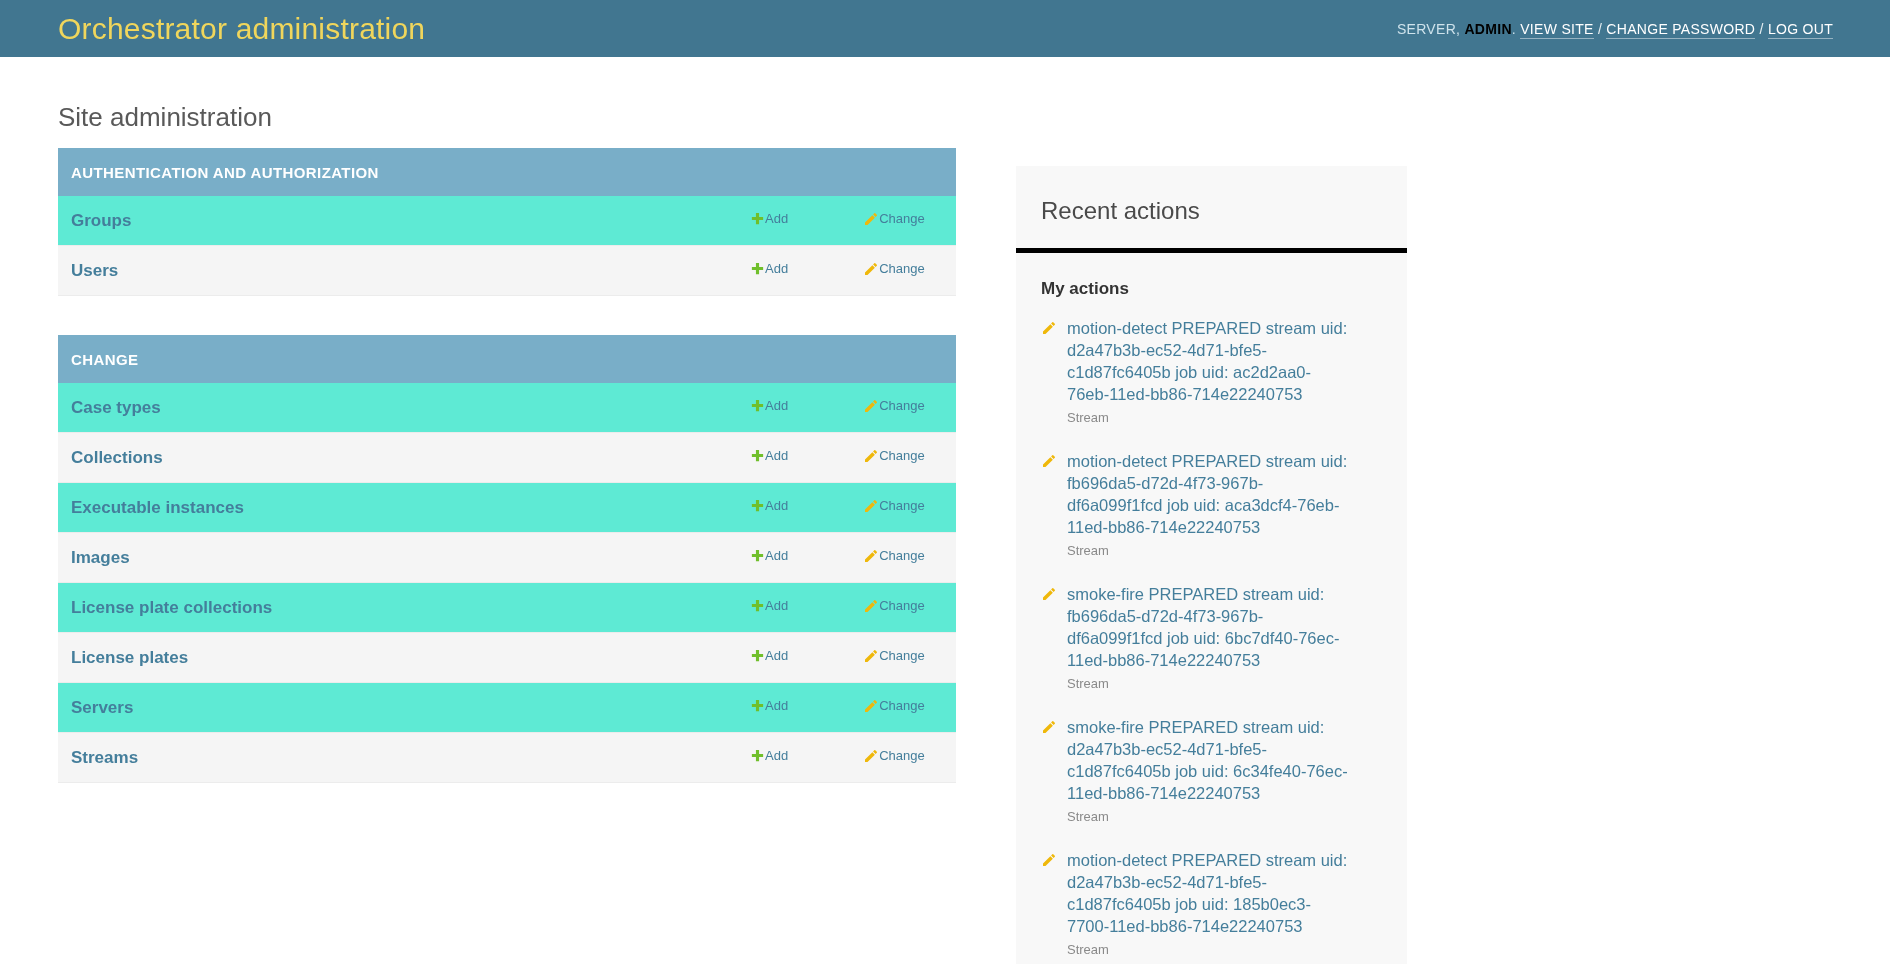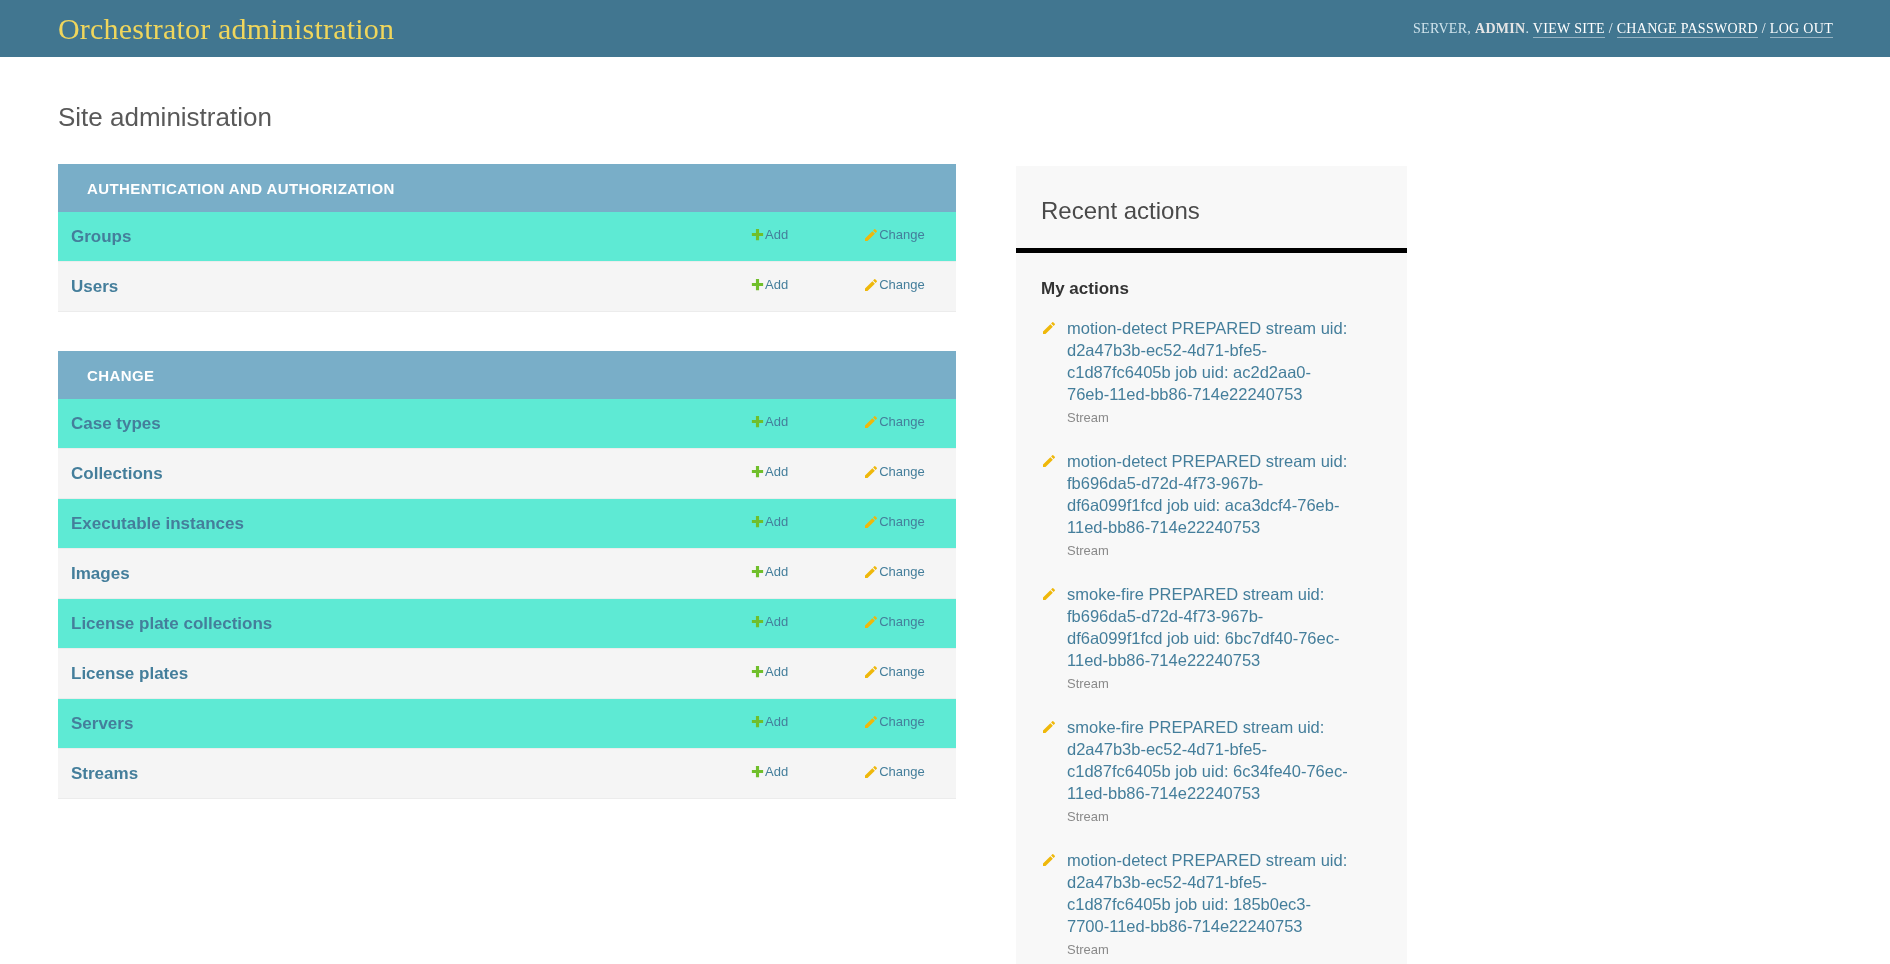--- a/index.html
+++ b/index.html
@@ -11,70 +11,69 @@
   }
 
   
   .topbar {
     height: 57px;
     background: #417690;
     display: flex;
     align-items: center;
     justify-content: space-between;
     padding: 0 57px 0 58px;
-    font-family: Liberation Serif, serif;
   }
   .brand {
     color: #f0d65c;
     font-size: 30px;
     font-weight: 400;
     text-decoration: none;
     letter-spacing: 0.2px;
   }
   .user-tools {
     font-size: 14px;
     color: #cfe3ec;
     letter-spacing: 0.3px;
     white-space: nowrap;
   }
   .user-tools .username {
-    color: #e5e5e5;
+    color: #000000;
     font-weight: 700;
   }
   .user-tools a {
     color: #ffffff;
     text-decoration: none;
     border-bottom: 1px solid rgba(255,255,255,0.45);
     padding-bottom: 1px;
   }
   .user-tools .sep { color: #e8f0f3; }
 
   
   .content {
     padding: 0 0 0 58px;
   }
   h1.page-title {
     font-size: 26px;
     font-weight: 400;
     color: #595959;
     margin-top: 44px;
-    margin-bottom: 30px;
+    margin-bottom: 14px;
     line-height: 33px;
   }
 
   .module {
     width: 898px;
     margin-bottom: 39px;
   }
   .module-caption {
     height: 48px;
     background: #79aec8;
     display: flex;
     align-items: center;
-    padding-left: 29px;
+    padding-left: 13px;
   }
   .module-caption a {
     color: #ffffff;
     font-size: 15px;
     font-weight: 600;
     letter-spacing: 0.4px;
     text-decoration: none;
   }
   .model-row {
     display: flex;

